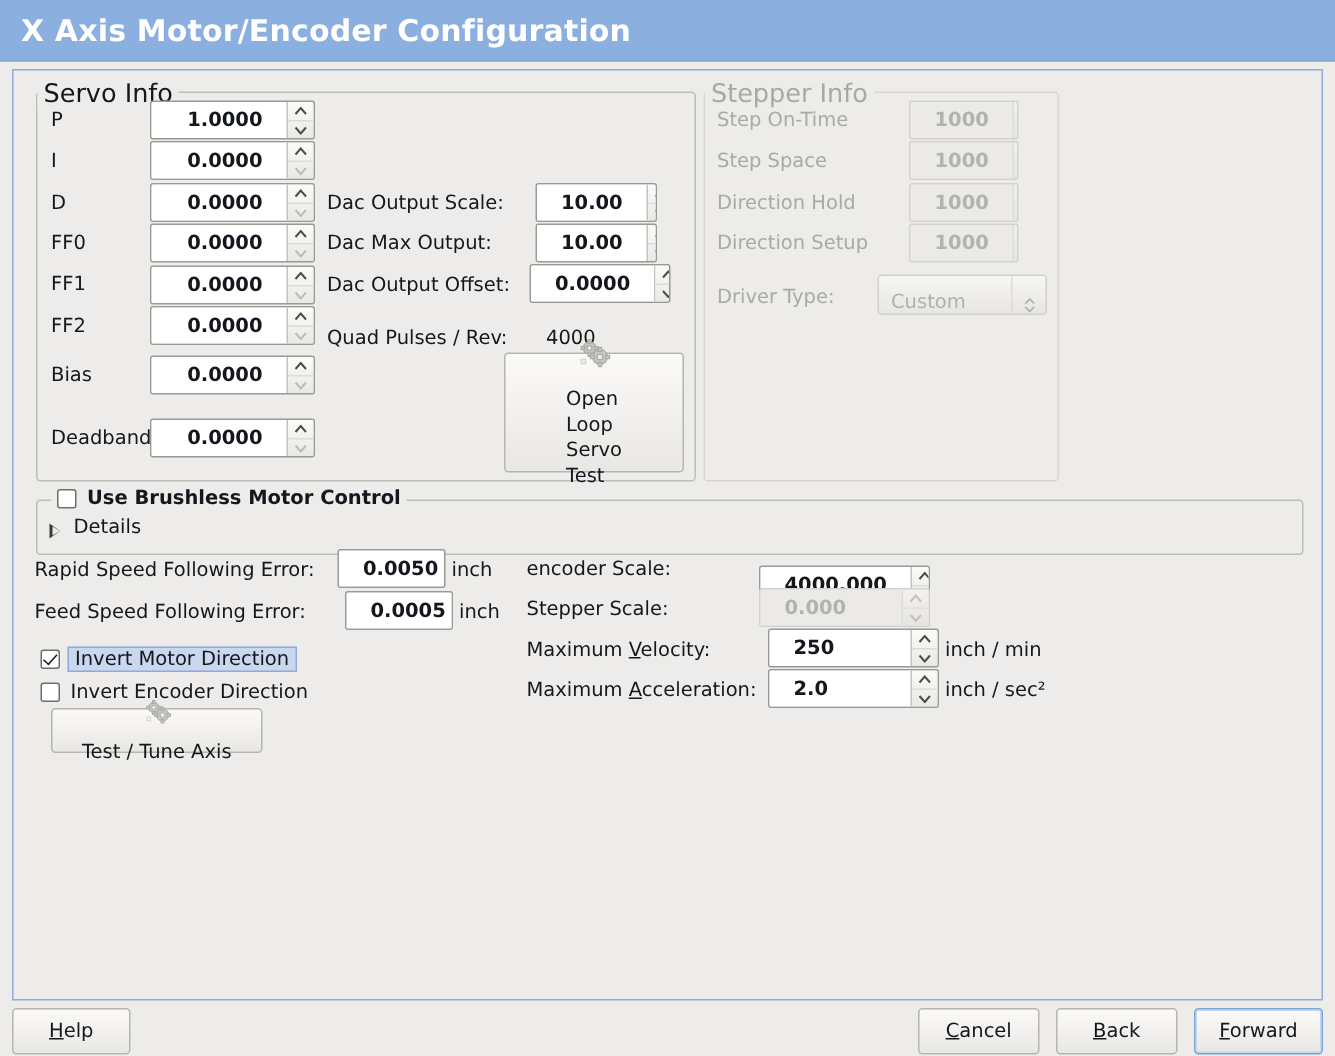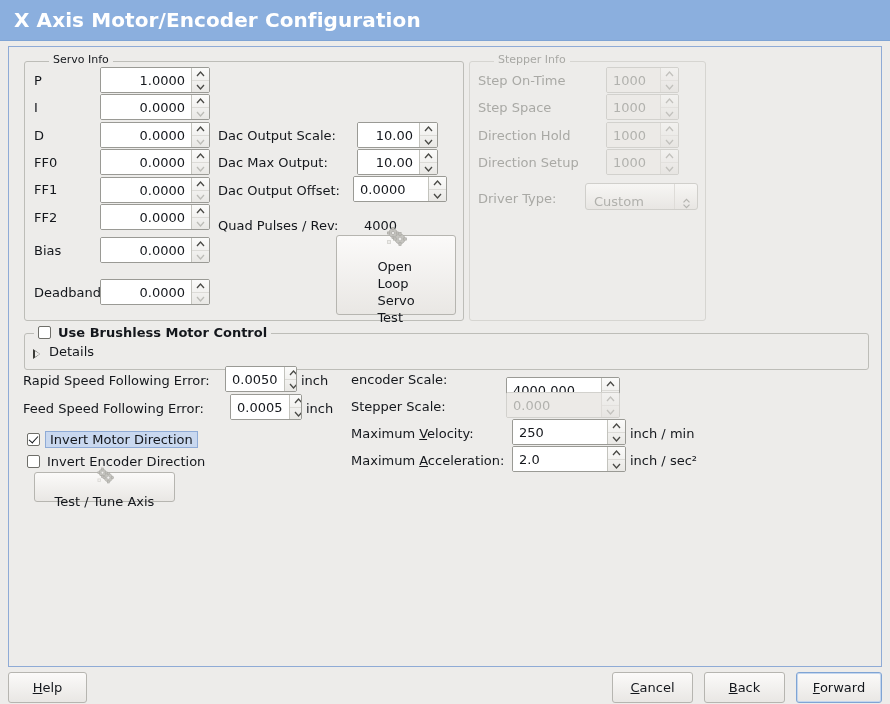--- a/index.html
+++ b/index.html
@@ -39,24 +39,24 @@
   }
 
   
   .groupframe {
     position: absolute;
     border: 1px solid #bdbdb8;
     border-radius: 3px;
   }
   .groupframe > .legend {
     position: absolute;
-    top: -9px; left: 24px;
+    top: -9px; left: 0;
     background: #edecea;
     padding: 0 4px;
-    font-size: 11px;
+    font-size: 17px;
     white-space: nowrap;
   }
   .legend.dim { color: #a8a8a4; }
   .groupframe.dim { border-color: #d6d5d1; }
 
   
   .lbl { position: absolute; white-space: nowrap; font-size: 13px; }
   .lbl.dim { color: #a9a9a5; }
   u.mn { text-decoration: underline; }
 
@@ -67,25 +67,26 @@
     height: 26px;
     background: #ffffff;
     border: 1px solid #9a9a95;
     border-radius: 2px;
     overflow: hidden;
   }
   .spin .val {
     flex: 1 1 auto;
     display: flex;
     align-items: center;
-    padding: 0 6px;
+    padding: 0 16px;
     font-size: 13px;
     color: #14171c;
     background: #ffffff;
     border-right: 1px solid #c3c3bd;
+    font-weight: bold;
   }
   .spin .val.right { justify-content: flex-end; }
   .spin .val.left { justify-content: flex-start; }
   .spin .arrows {
     width: 17px;
     flex: 0 0 17px;
     display: flex;
     flex-direction: column;
     background: linear-gradient(#fbfbfa, #e9e8e5);
   }

